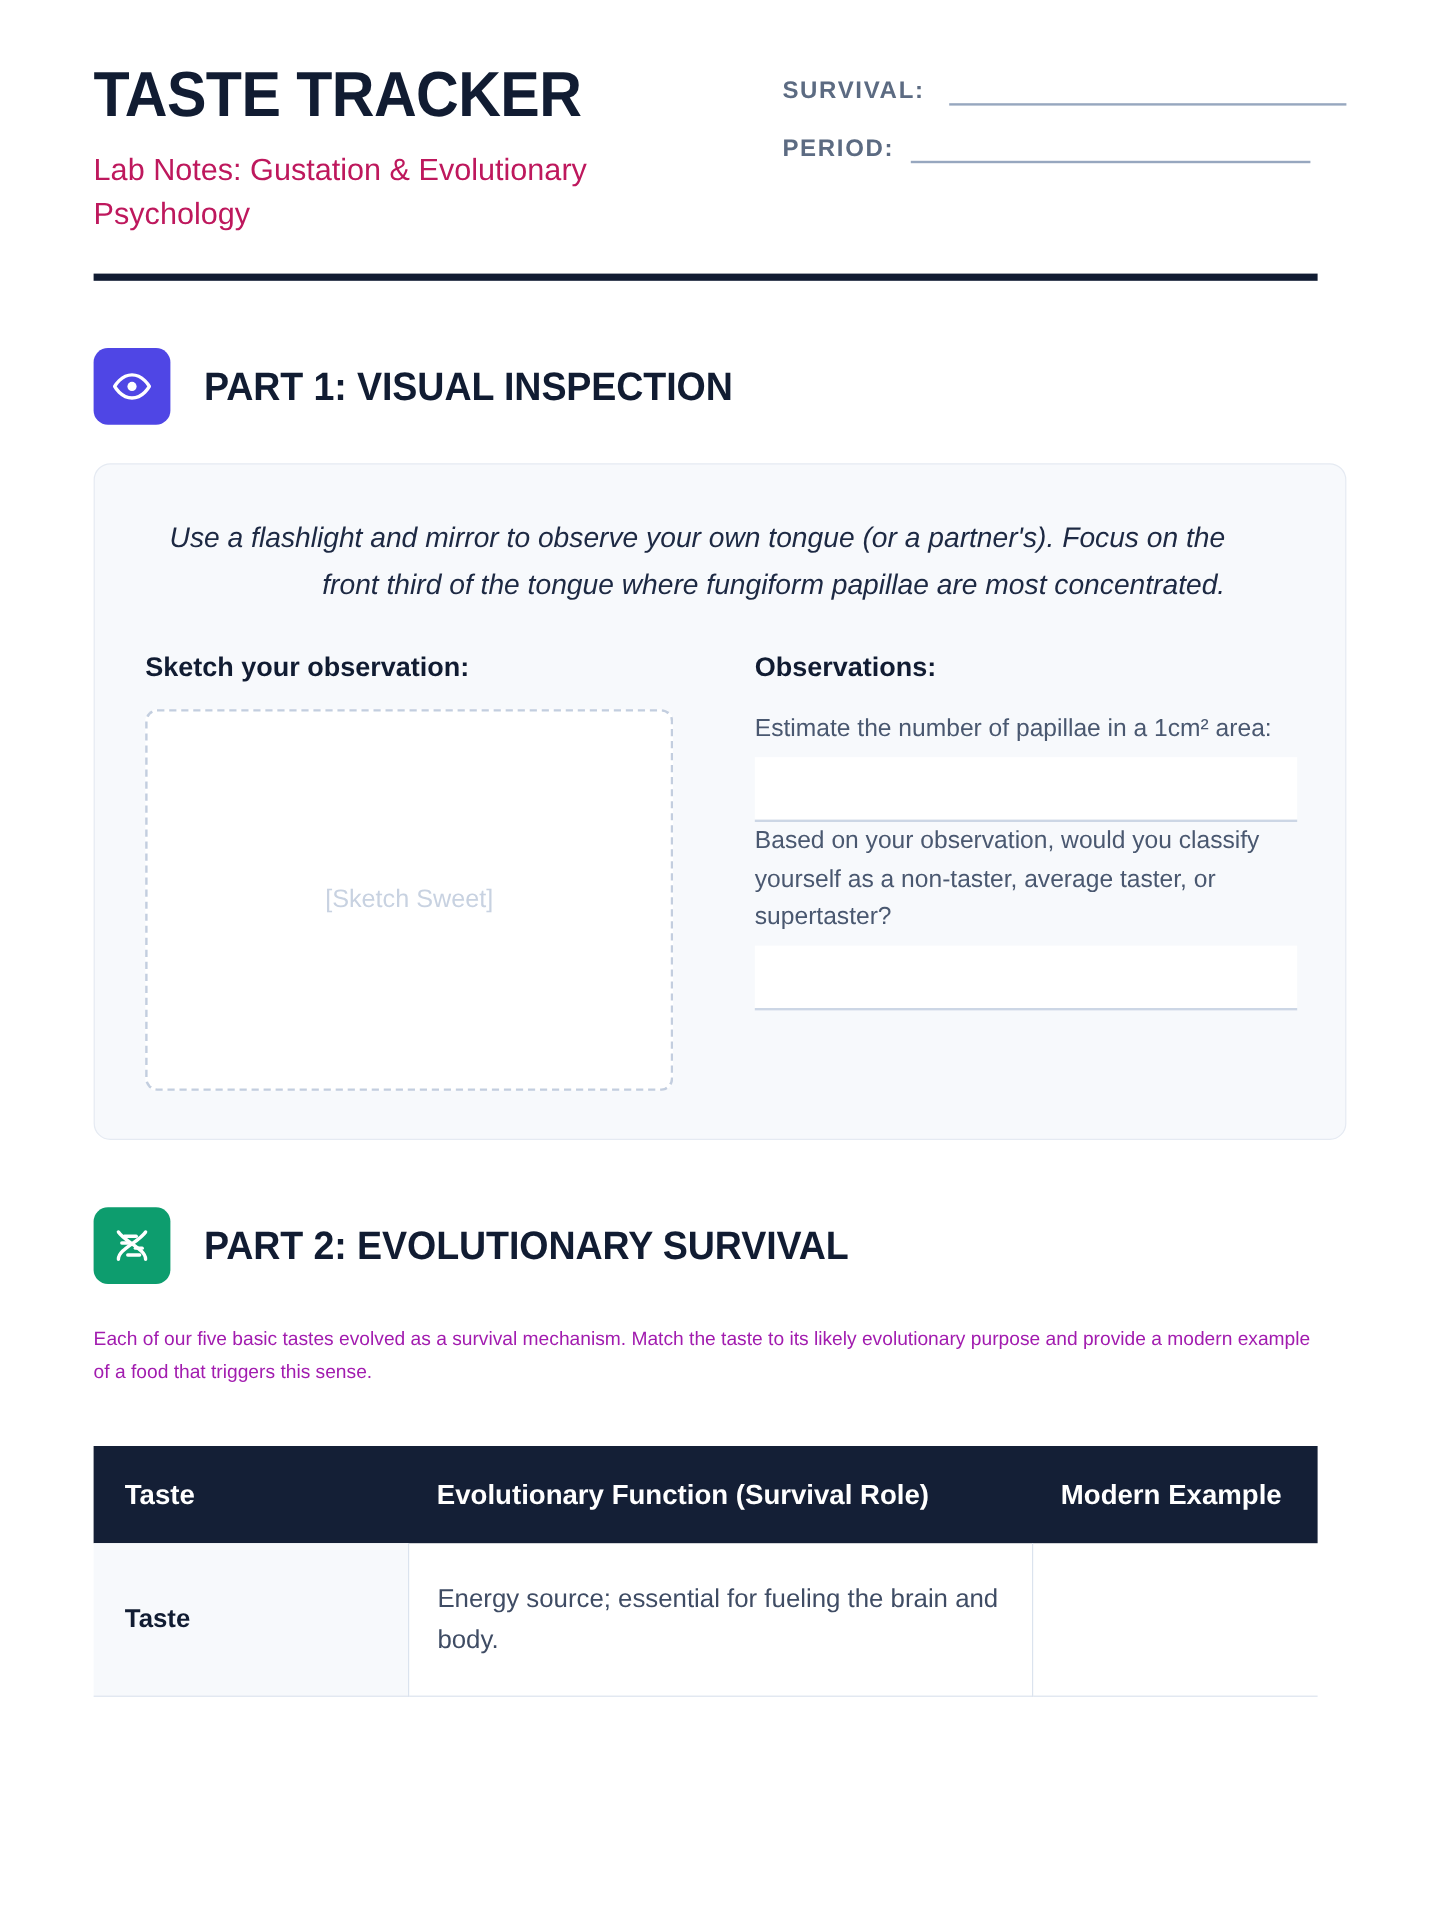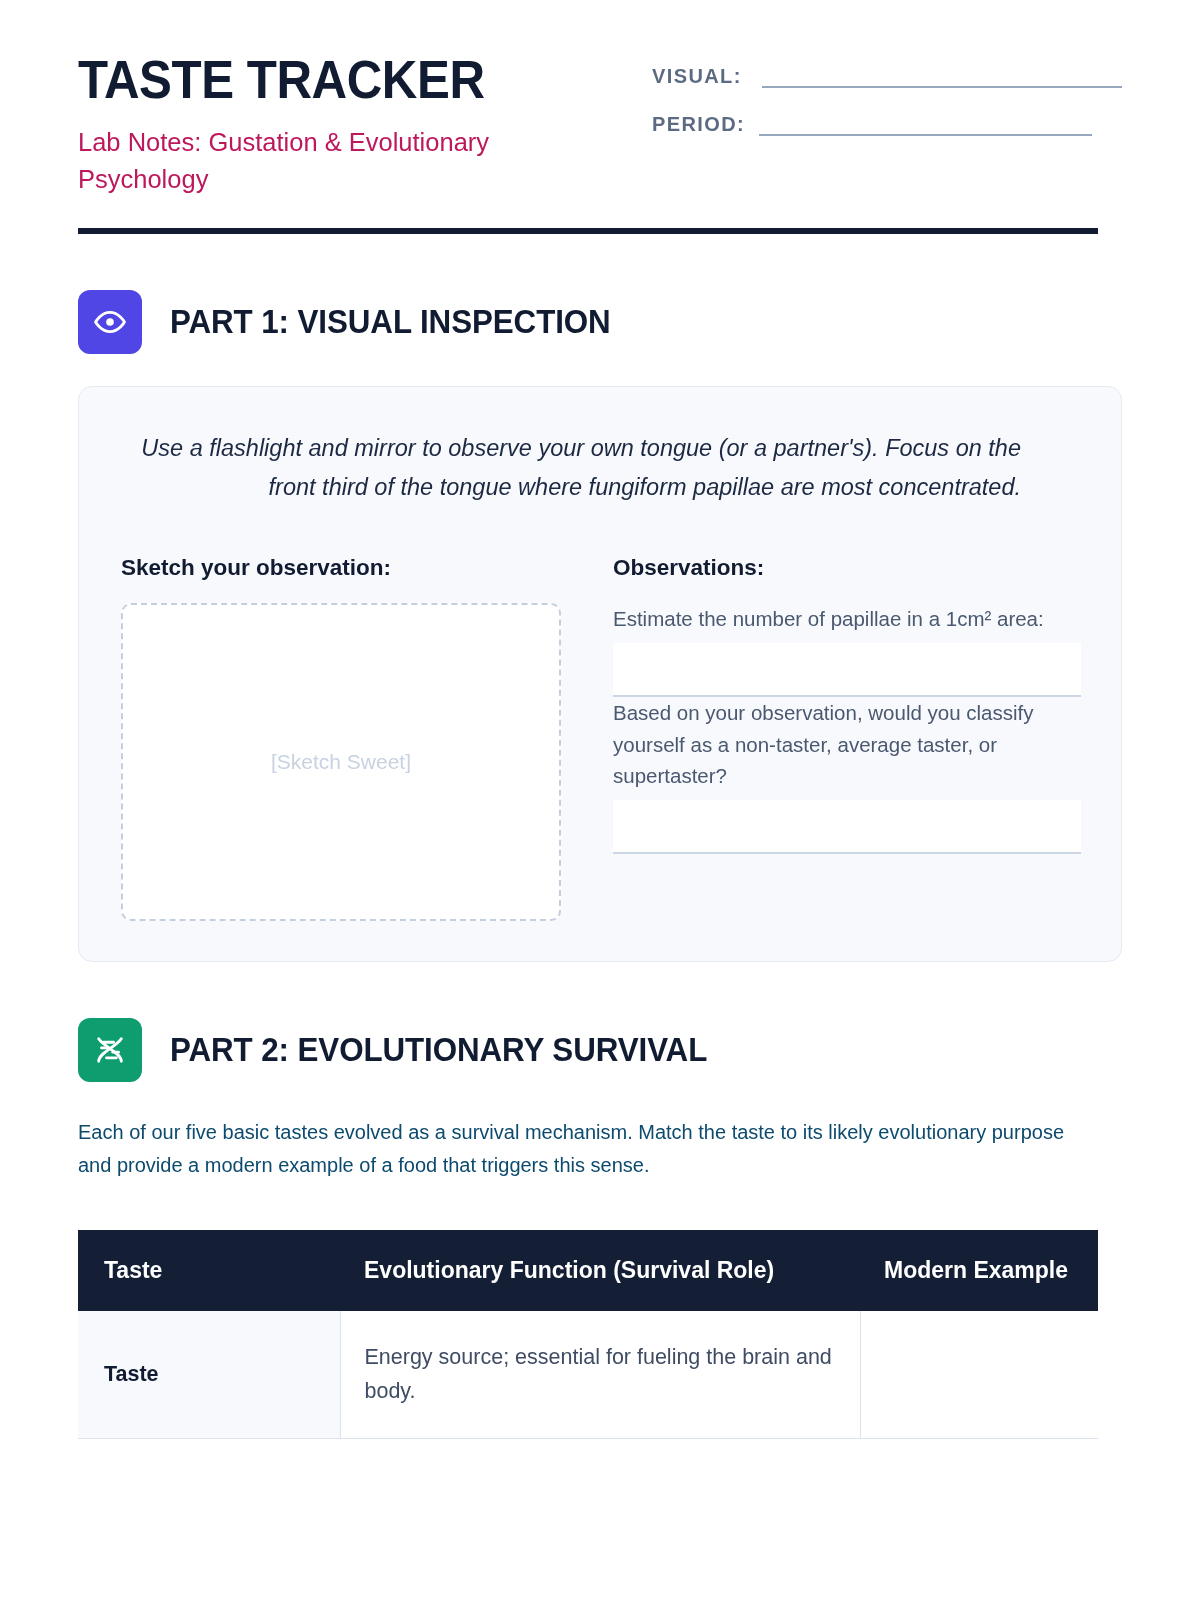--- a/index.html
+++ b/index.html
@@ -137,22 +137,22 @@
     font-style: italic;
     font-size: 23.5px;
     line-height: 1.66;
     color: #1d2943;
     max-width: 900px;
     text-align: right;
   }
 
   .twocol {
     display: flex;
-    gap: 52px;
-    margin-top: 48px;
+    gap: 68px;
+    margin-top: 36px;
   }
   .col-sketch { width: 440px; flex: 0 0 auto; }
   .col-obs    { flex: 1 1 auto; }
 
   .subhead {
     font-size: 22.5px;
     font-weight: bold;
     color: #111c32;
     margin-bottom: 22px;
   }
@@ -182,23 +182,23 @@
     background: #ffffff;
     border-bottom: 2px solid #ccd6e5;
     height: 54px;
     margin-bottom: 36px;
   }
   .answer-line:last-child { margin-bottom: 0; }
 
   
   .para {
     margin-top: 34px;
-    font-size: 20px;
+    font-size: 16px;
     line-height: 1.65;
-    color: #0c4a6e;
+    color: #a21caf;
     max-width: 1020px;
   }
 
   .table-wrap { margin-top: 48px; }
 
   table.taste-table {
     width: 1020px;
     border-collapse: collapse;
     table-layout: fixed;
   }
@@ -244,21 +244,21 @@
 
   <div class="masthead">
 
     <div class="brandblock">
       <div class="worksheet-title">TASTE TRACKER</div>
       <div class="worksheet-subtitle">Lab Notes: Gustation &amp; Evolutionary Psychology</div>
     </div>
 
     <div class="idblock">
       <div class="idrow student">
-        <span class="idlabel">VISUAL:</span>
+        <span class="idlabel">SURVIVAL:</span>
         <span class="idline"></span>
       </div>
       <div class="idrow period">
         <span class="idlabel">PERIOD:</span>
         <span class="idline"></span>
       </div>
     </div>
   </div>
 
   <div class="rule"></div>

